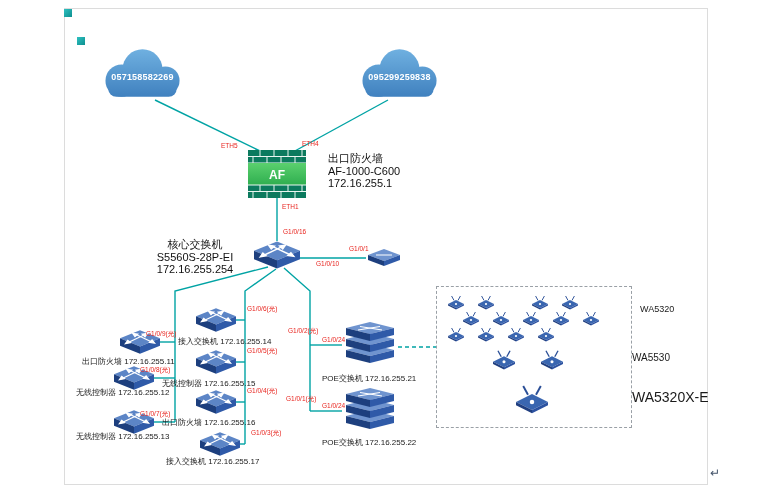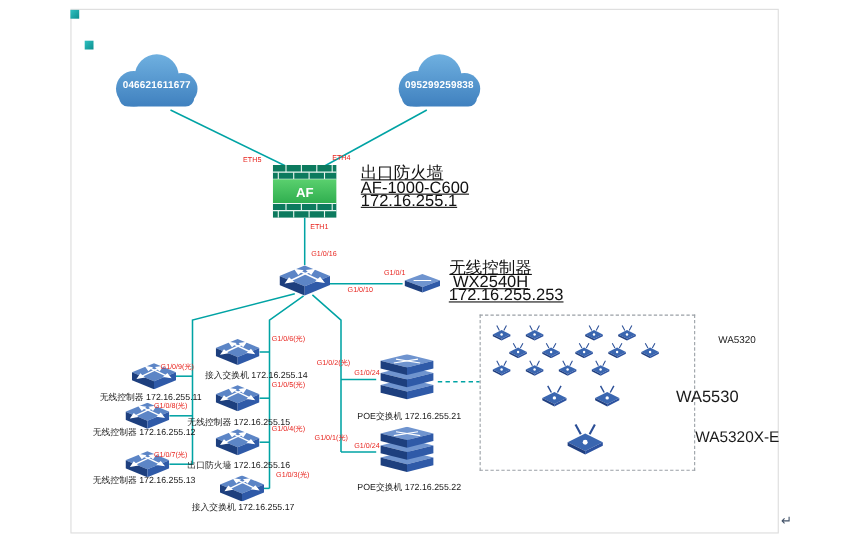--- a/index.html
+++ b/index.html
@@ -3,22 +3,22 @@
 <meta charset="utf-8">
 <style>
   html,body{margin:0;padding:0;background:#fff;}
   .canvas{position:relative;width:771px;height:497px;background:#ffffff;
           font-family:"Liberation Sans",sans-serif;overflow:hidden;}
   .page-border{position:absolute;left:64px;top:8px;width:644px;height:477px;
                border:1px solid #dcdcdc;box-sizing:border-box;}
   .abs{position:absolute;}
   .wires{position:absolute;left:0;top:0;pointer-events:none;}
   .port{position:absolute;color:#e8251f;font-size:6.5px;line-height:7px;white-space:nowrap;}
-  .dev-label{position:absolute;font-size:8px;color:#1a1a1a;text-align:center;white-space:nowrap;}
-  .block{position:absolute;font-size:15px;color:#111;line-height:12.5px;text-decoration:underline;}
+  .dev-label{position:absolute;font-size:8px;color:#1a1a1a;text-align:left;white-space:nowrap;}
+  .block{position:absolute;font-size:11px;color:#111;line-height:12.5px;}
   .block.center{text-align:center;}
   .cloud-label{position:absolute;color:#ffffff;font-weight:bold;font-size:9px;
                text-align:center;letter-spacing:.2px;}
   .teal-sq{position:absolute;width:8px;height:8px;
            background:linear-gradient(135deg,#2fc1c1,#0d8f8f);}
   .dashed-box{position:absolute;border:1px dashed #9aa0a6;box-sizing:border-box;}
   .return-mark{position:absolute;color:#44546a;font-size:12px;}
 </style>
 </head>
 <body>
@@ -123,21 +123,21 @@
       <line x1="245" y1="444" x2="240" y2="444"></line>
       <line x1="310" y1="345" x2="342" y2="345"></line>
       <line x1="310" y1="411" x2="342" y2="411"></line>
       <line x1="398" y1="347" x2="436" y2="347" stroke-dasharray="4 3"></line>
     </g>
   </svg>
 
   <svg class="abs" style="left:95px;top:44px" width="95" height="60">
       <use href="#icon-cloud"></use>
     </svg>
-  <div class="cloud-label" style="left:95px;top:72px;width:95px">046621611677</div>
+  <div class="cloud-label" style="left:95px;top:72px;width:95px">057158582269</div>
 
   <svg class="abs" style="left:352px;top:44px" width="95" height="60">
       <use href="#icon-cloud"></use>
     </svg>
   <div class="cloud-label" style="left:352px;top:72px;width:95px">095299259838</div>
 
   <svg class="abs" style="left:248px;top:150px" width="58" height="48" viewBox="0 0 58 48">
     <rect x="0" y="0" width="58" height="13" fill="#0c7a5e"></rect>
     <g stroke="#eaf6f0" stroke-width="1">
       <line x1="0" y1="6.5" x2="58" y2="6.5"></line>
@@ -178,35 +178,35 @@
     <div>172.16.255.1</div>
   </div>
 
   <svg class="abs" style="left:254px;top:241px" width="46" height="28">
       <use href="#icon-switch"></use>
     </svg>
   <div class="port" style="left:283px;top:228px">G1/0/16</div>
   <div class="port" style="left:349px;top:245px">G1/0/1</div>
   <div class="port" style="left:316px;top:260px">G1/0/10</div>
 
+  <div class="block center" style="left:150px;top:238px;width:90px">
+    <div>核心交换机</div>
+    <div>S5560S-28P-EI</div>
+    <div>172.16.255.254</div>
+  </div>
 
   <svg class="abs" style="left:366px;top:247px" width="36" height="20">
       <use href="#icon-wlc"></use>
     </svg>
-  <div class="block center" style="left:408px;top:238px;width:76px">
-    <div>无线控制器</div>
-    <div>WX2540H</div>
-    <div>172.16.255.253</div>
-  </div>
 
   <svg class="abs" style="left:120px;top:330px" width="40" height="24">
       <use href="#icon-switch"></use>
     </svg>
   <div class="port" style="left:146px;top:330px">G1/0/9(光)</div>
-  <div class="dev-label" style="left:82px;top:356px;width:110px">无线控制器 172.16.255.11</div>
+  <div class="dev-label" style="left:82px;top:356px;width:110px">出口防火墙 172.16.255.11</div>
 
   <svg class="abs" style="left:114px;top:366px" width="40" height="24">
       <use href="#icon-switch"></use>
     </svg>
   <div class="port" style="left:140px;top:366px">G1/0/8(光)</div>
   <div class="dev-label" style="left:76px;top:387px;width:110px">无线控制器 172.16.255.12</div>
 
   <svg class="abs" style="left:114px;top:410px" width="40" height="24">
       <use href="#icon-switch"></use>
     </svg>
@@ -293,21 +293,21 @@
       <use href="#icon-ap"></use>
     </svg>
   <div class="dev-label" style="left:640px;top:304px;width:60px;font-size:9px">WA5320</div>
 
   <svg class="abs" style="left:490px;top:348px" width="28" height="22">
       <use href="#icon-ap"></use>
     </svg>
   <svg class="abs" style="left:538px;top:348px" width="28" height="22">
       <use href="#icon-ap"></use>
     </svg>
-  <div class="dev-label" style="left:613px;top:352px;width:60px;font-size:15px">WA5530</div>
+  <div class="dev-label" style="left:632px;top:352px;width:60px;font-size:10px">WA5530</div>
 
   <svg class="abs" style="left:512px;top:382px" width="40" height="32">
       <use href="#icon-ap"></use>
     </svg>
   <div class="dev-label" style="left:632px;top:389px;width:76px;font-size:14px">WA5320X-E</div>
 
   <div class="return-mark" style="left:710px;top:466px">↵</div>
 
 </div>
 

